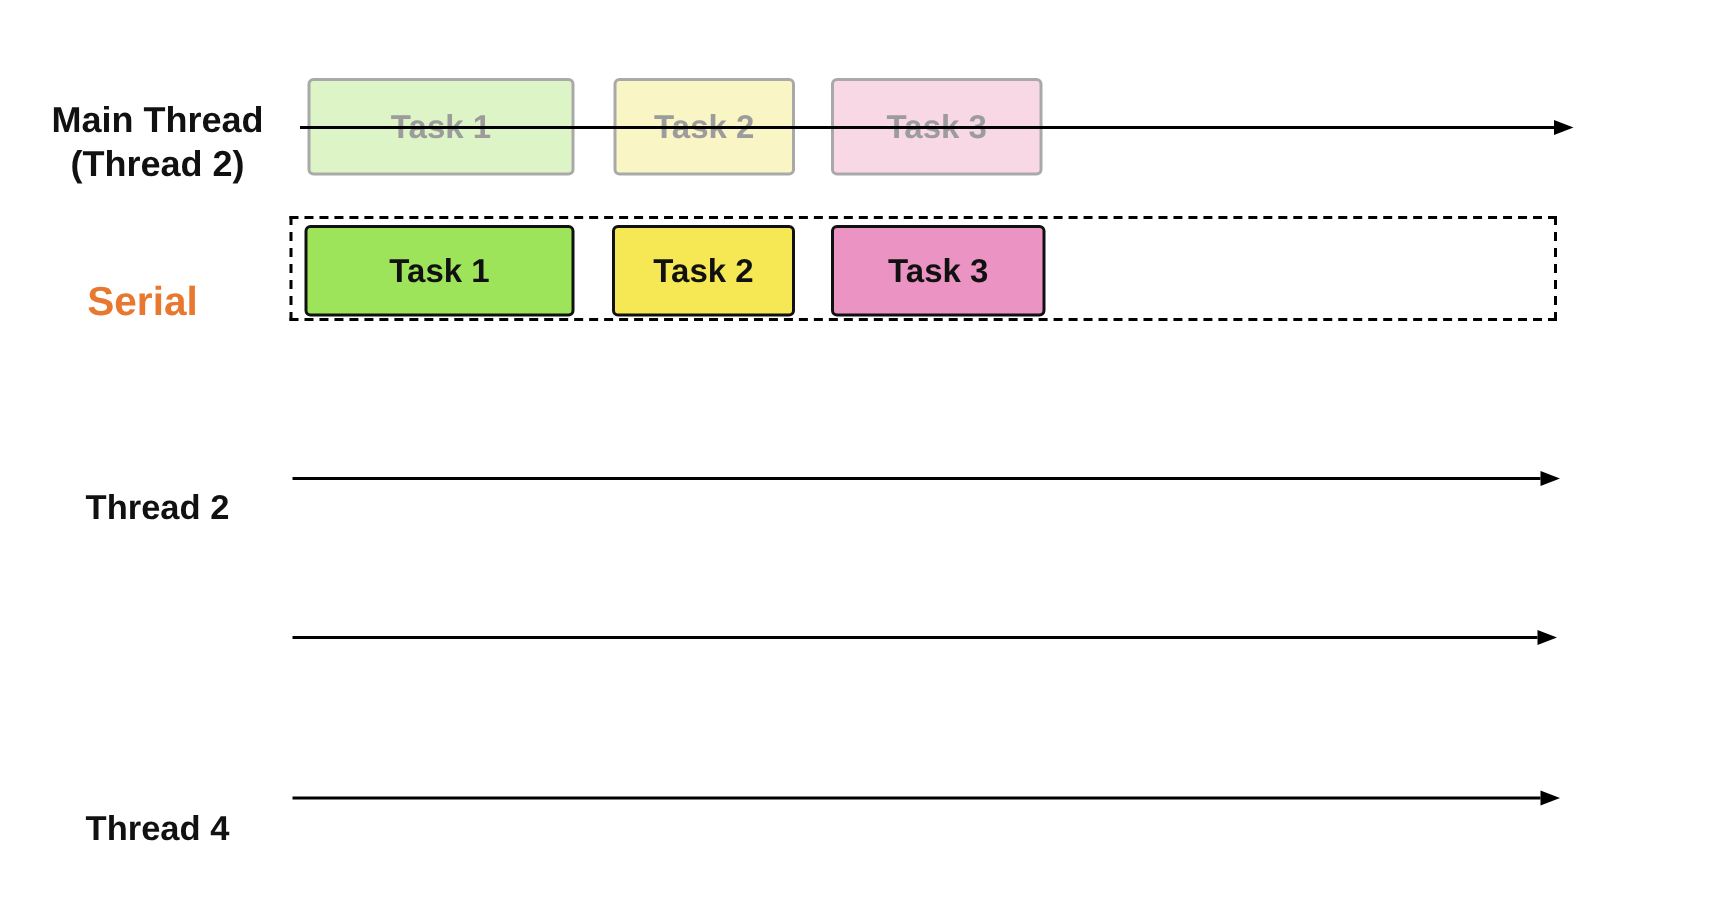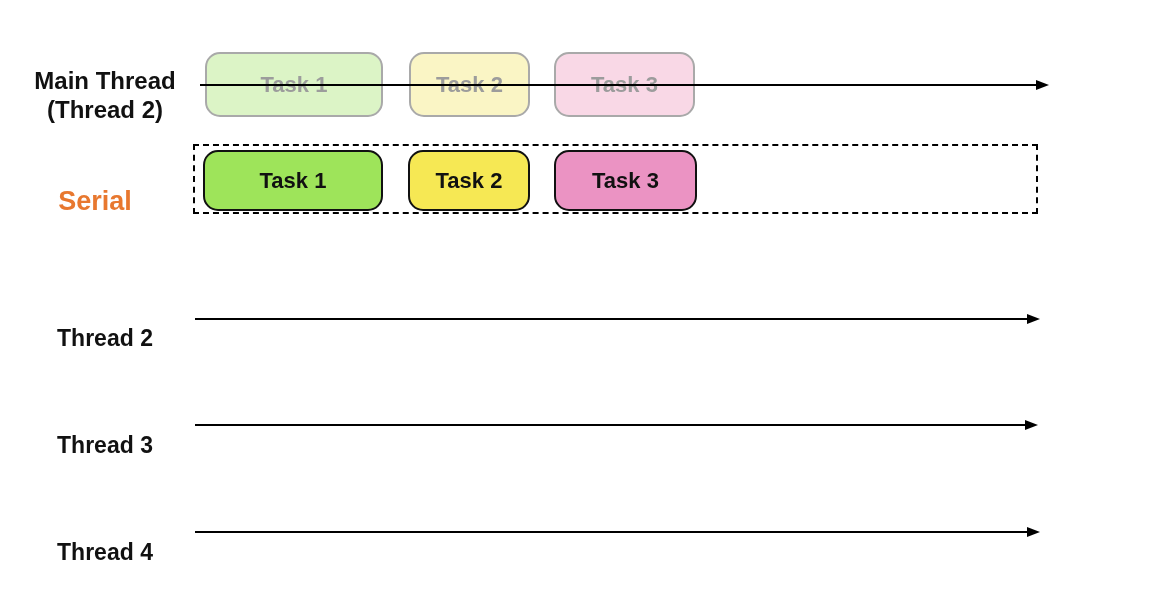--- a/index.html
+++ b/index.html
@@ -58,21 +58,21 @@
     width: 0;
     height: 0;
     border-left: 13px solid #000000;
     border-top: 5px solid transparent;
     border-bottom: 5px solid transparent;
   }
 
   
   .task-box {
     position: absolute;
-    border-radius: 15px;
+    border-radius: 4px;
     display: flex;
     align-items: center;
     justify-content: center;
     font-weight: bold;
     font-size: 22px;
     box-sizing: border-box;
     z-index: 1;
   }
   .task-box.faded {
     top: 52px;
@@ -131,19 +131,18 @@
   <div class="task-box solid" style="left: 408px; width: 122px; background-color: rgb(246, 232, 84); border-color: rgb(17, 17, 17); color: rgb(17, 17, 17);">
     <span>Task 2</span>
   </div>
   <div class="task-box solid" style="left: 554px; width: 143px; background-color: rgb(235, 147, 195); border-color: rgb(17, 17, 17); color: rgb(17, 17, 17);">
     <span>Task 3</span>
   </div>
 
   <div class="row-label thread-label" style="top:304px;">Thread 2</div>
   <div class="arrow-line" style="left:195px; top:318px; width:832px;"></div>
 
-  <div class="row-label thread-label" style="top:411px;">Thread 3</div>
   <div class="arrow-line" style="left:195px; top:424px; width:830px;"></div>
 
   <div class="row-label thread-label" style="top:518px;">Thread 4</div>
   <div class="arrow-line" style="left:195px; top:531px; width:832px;"></div>
 
 </div>
 
 </body></html>

